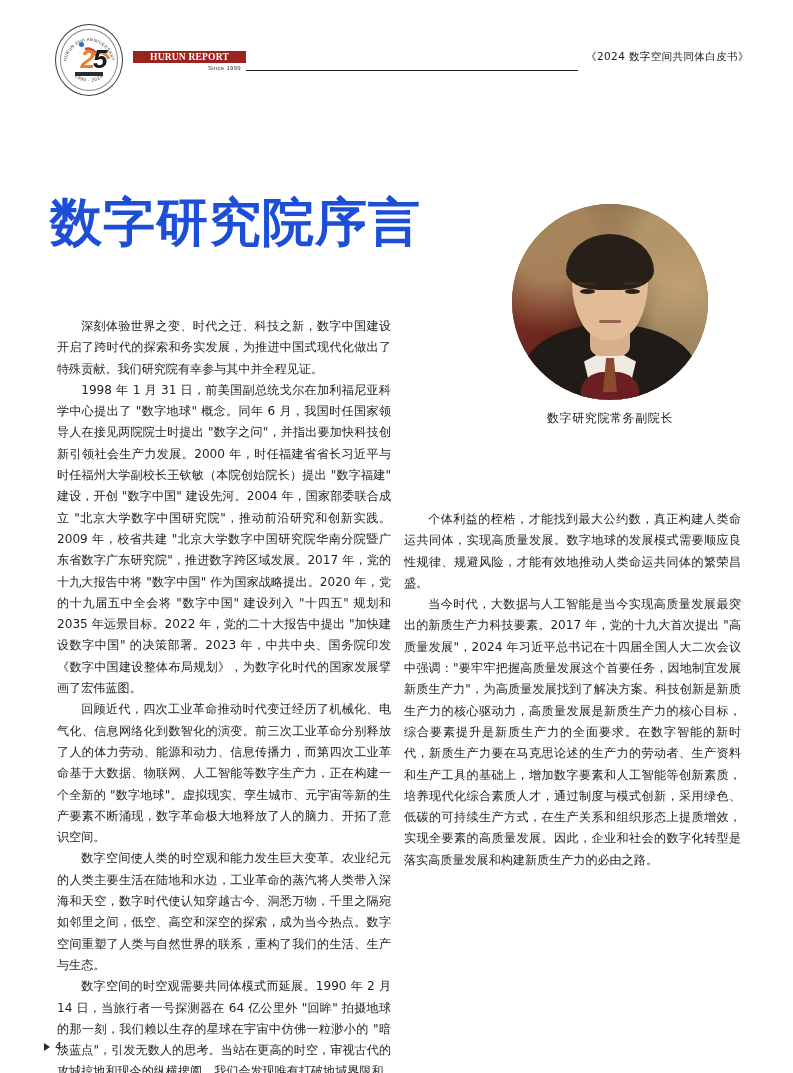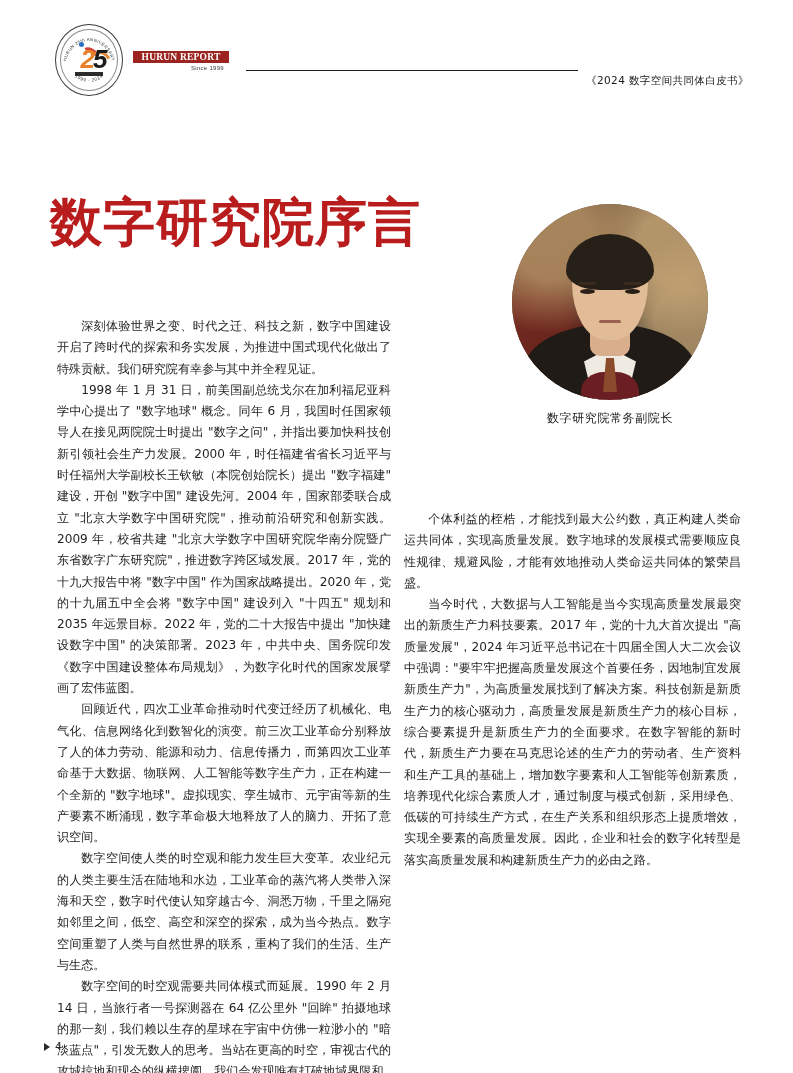--- a/index.html
+++ b/index.html
@@ -109,21 +109,21 @@
     white-space: nowrap;
   }
   .wordmark .cn .reg {
     font-size: 9px;
     vertical-align: super;
     font-weight: normal;
   }
   .wordmark .band {
     margin-top: 1px;
     background: #9c2420;
-    width: 96px;
+    width: 113px;
     height: 12px;
     line-height: 12px;
     text-align: center;
     color: #ffffff;
     font-family: "Liberation Serif", serif;
     font-size: 9.5px;
     font-weight: bold;
     letter-spacing: 0.2px;
     white-space: nowrap;
   }
@@ -140,37 +140,37 @@
     position: absolute;
     left: 246px;
     top: 70px;
     width: 332px;
     height: 1px;
     background: #231f20;
   }
   .header-title {
     position: absolute;
     left: 586px;
-    top: 74px;
+    top: 50px;
     font-family: "DejaVu Sans", sans-serif;
     font-size: 10.5px;
     color: #1a1a1a;
     letter-spacing: 0.4px;
     white-space: nowrap;
   }
 
   
   .doc-title {
     position: absolute;
     left: 50px;
     top: 157px;
     font-family: "DejaVu Sans", sans-serif;
     font-size: 52px;
     font-weight: bold;
-    color: #b91c1c;
+    color: #1d4ed8;
     letter-spacing: 1px;
     line-height: 60px;
     white-space: nowrap;
   }
 
   
   .portrait-wrap {
     position: absolute;
     left: 505px;
     top: 204px;

